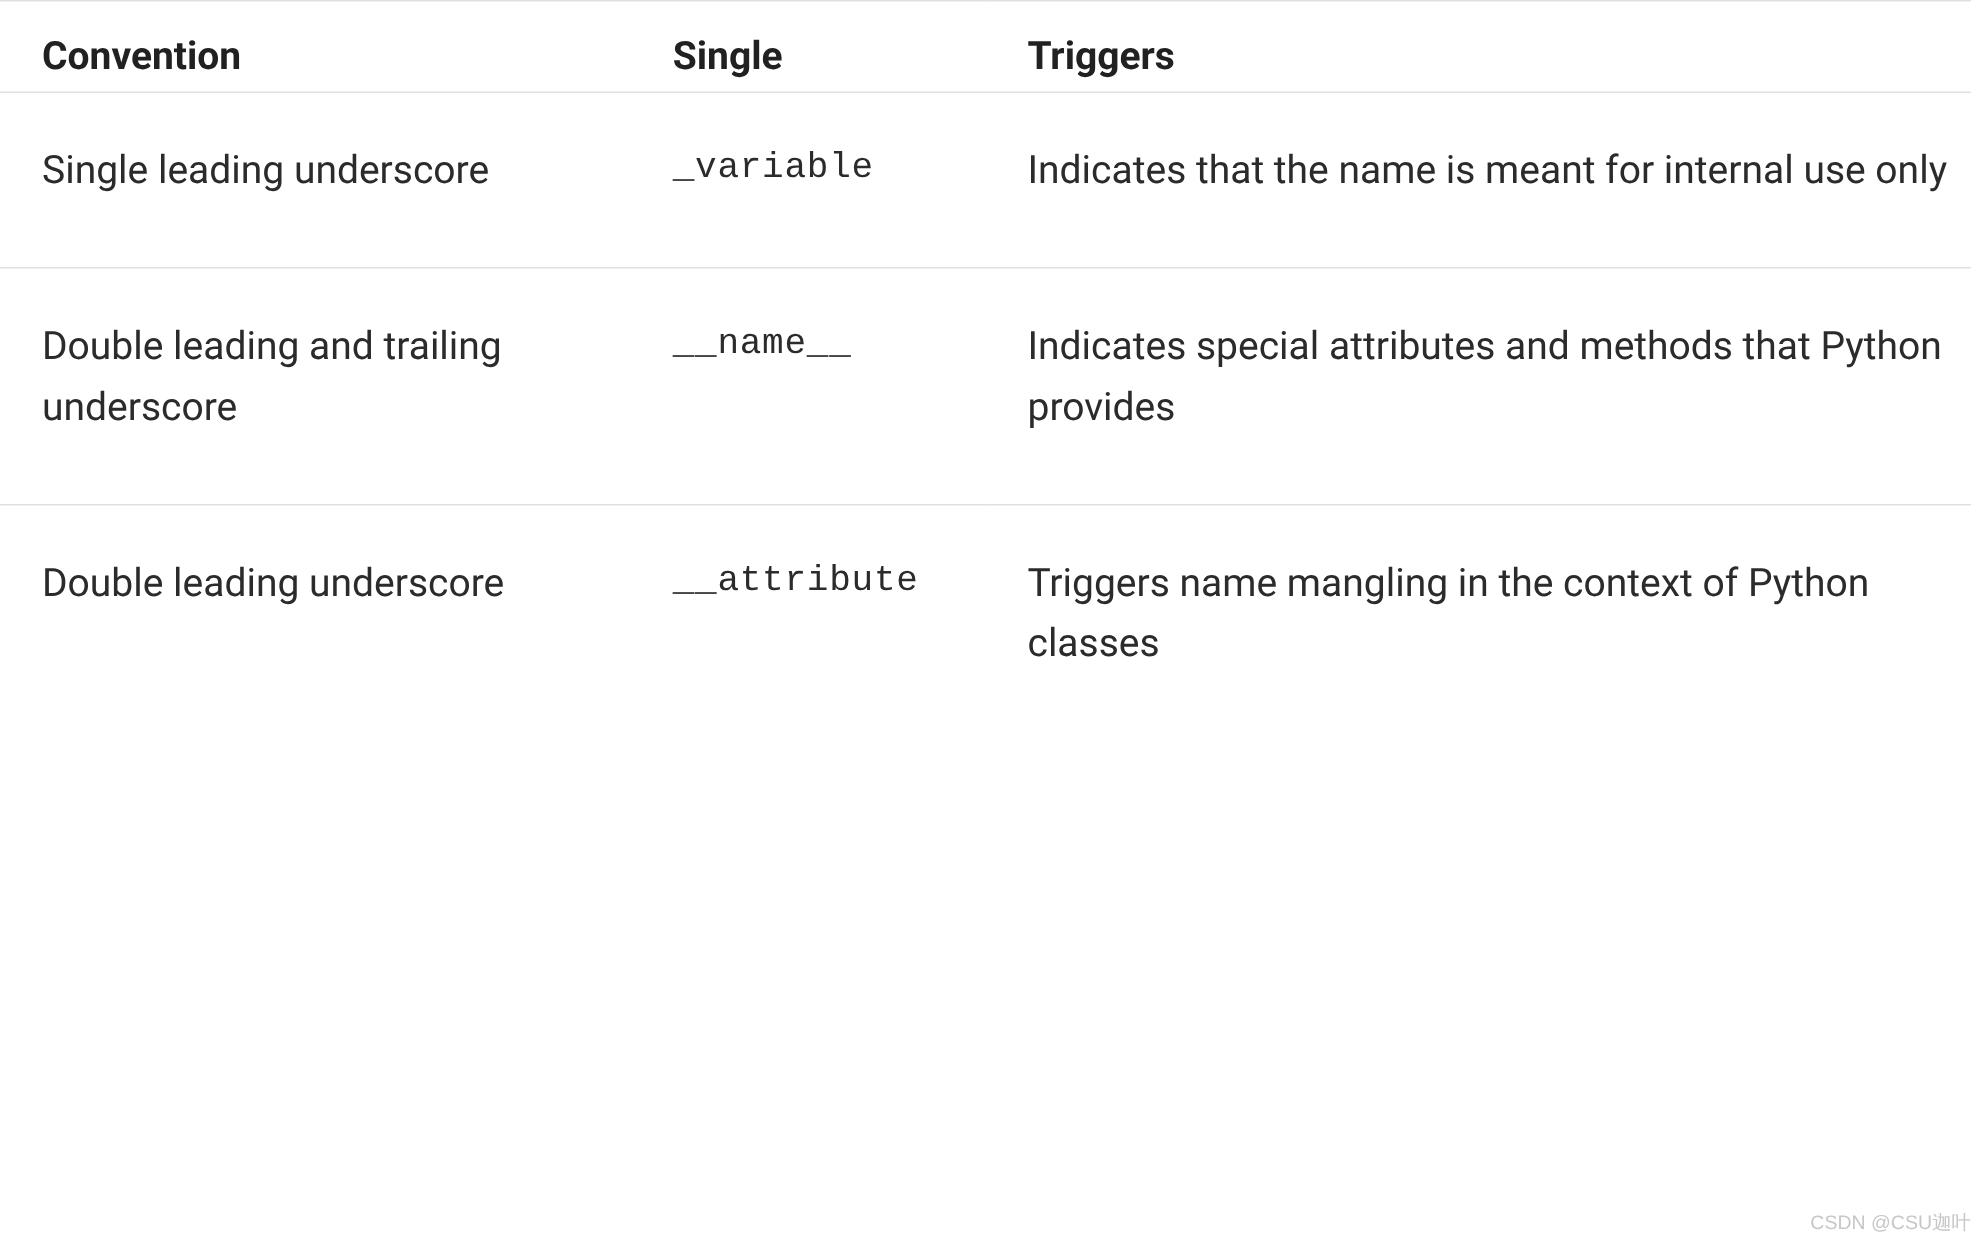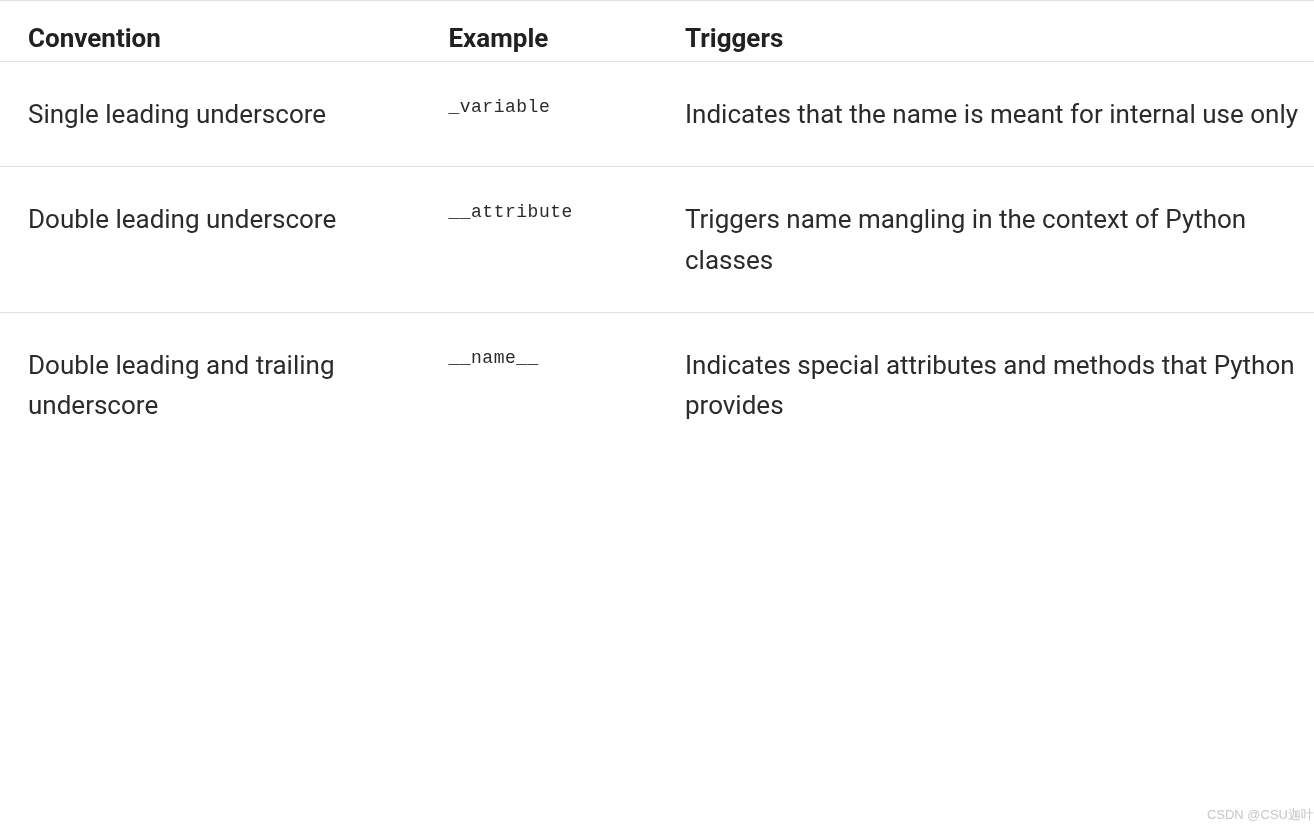--- a/index.html
+++ b/index.html
@@ -40,64 +40,64 @@
     th:nth-child(3) {
       width: 50%;
     }
     tbody tr {
       border-bottom: 1px solid #e0e0e0;
     }
     tbody tr:last-child {
       border-bottom: none;
     }
     td {
-      padding: 32px 12px 32px 28px;
+      padding: 32px 12px 44px 28px;
       font-size: 26px;
       line-height: 1.55;
       color: #2b2b2b;
       vertical-align: top;
     }
     td.example {
       font-family: "SFMono-Regular", Consolas, "Liberation Mono", Menlo, Courier, monospace;
-      font-size: 18px;
+      font-size: 24px;
       color: #2b2b2b;
       letter-spacing: 0.5px;
     }
     .watermark {
       position: absolute;
       bottom: 8px;
       right: 0;
       font-size: 13px;
       color: #c7c7c7;
       font-family: Arial, sans-serif;
     }
   </style>
 </head>
 <body>
 
 <table>
   <thead>
     <tr>
       <th>Convention</th>
-      <th>Example</th>
+      <th>Single</th>
       <th>Triggers</th>
     </tr>
   </thead>
   <tbody>
     <tr>
       <td>Single leading underscore</td>
       <td class="example">_variable</td>
       <td>Indicates that the name is meant for internal use only</td>
     </tr>
     <tr>
+      <td>Double leading and trailing underscore</td>
+      <td class="example">__name__</td>
+      <td>Indicates special attributes and methods that Python provides</td>
+    </tr>
+    <tr>
       <td>Double leading underscore</td>
       <td class="example">__attribute</td>
       <td>Triggers name mangling in the context of Python classes</td>
-    </tr>
-    <tr>
-      <td>Double leading and trailing underscore</td>
-      <td class="example">__name__</td>
-      <td>Indicates special attributes and methods that Python provides</td>
     </tr>
   </tbody>
 </table>
 
 <div class="watermark">CSDN @CSU迦叶</div>
 
 </body></html>

